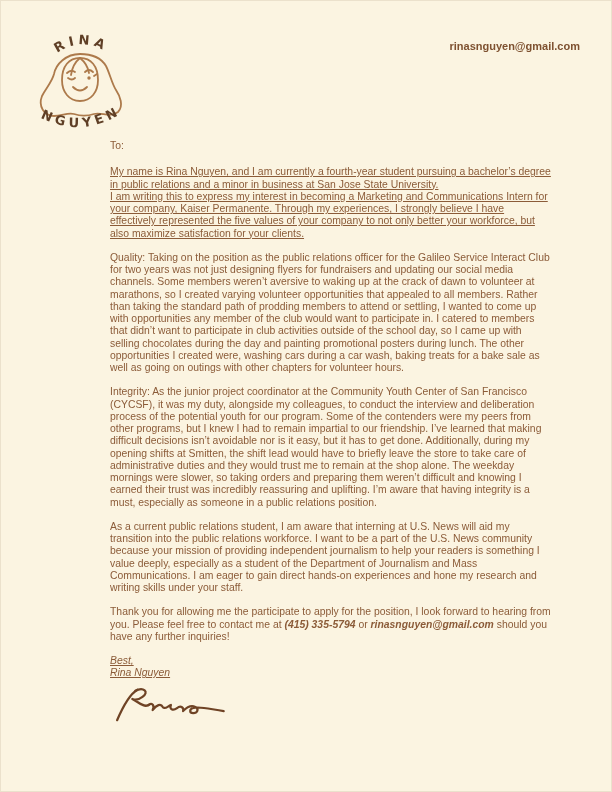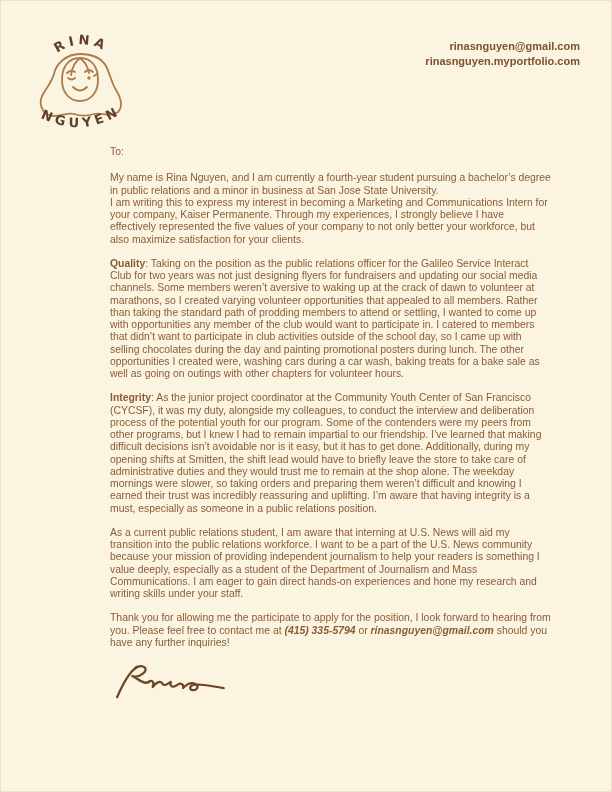--- a/index.html
+++ b/index.html
@@ -14,27 +14,27 @@
     box-shadow: inset 0 0 0 1px rgba(120,90,60,0.12);
   }
   .logo-svg { position:absolute; left:32px; top:26px; width:104px; height:108px; }
   .logo-arc-text { font-family:"DejaVu Sans", sans-serif; font-weight:bold; font-size:13px; fill:#5f3f26; letter-spacing:4px; }
   .contact {
     position:absolute; top:39px; right:32px;
     text-align:right; font-weight:bold; font-size:11px; line-height:14.5px;
     color:#7e5130;
   }
   .body-text {
-    position:absolute; left:110px; top:146px; width:442px;
+    position:absolute; left:110px; top:140px; width:442px;
     font-size:10.4px; line-height:12.25px;
   }
   .body-text p { margin:0 0 12px 0; }
   .salutation { margin-bottom:14px !important; }
-  .preline { white-space:pre-line; }
-  .plabel { font-weight:bold; }
+  .preline { white-space:pre-line;text-decoration:underline; }
+  .plabel { font-weight:normal; }
   .bi { font-weight:bold; font-style:italic;margin-top:16px; }
   .signoff { font-style:italic; margin-bottom:4px !important; }
   .signature-svg { display:block; margin-top:4px; width:132px; height:44px; }
   .sig-stroke { fill:none; stroke:#6f4325; stroke-width:2.2; stroke-linecap:round; stroke-linejoin:round; }
   .draw-stroke { fill:none; stroke:#ad7a4b; stroke-width:1.8; stroke-linecap:round; stroke-linejoin:round; }
 </style>
 </head>
 <body>
 
 <div class="page">
@@ -59,37 +59,38 @@
       <path class="draw-stroke" d="M 60,50 L 63,48"></path>
       <path class="draw-stroke" d="M 39,61 Q 46,68 53,61"></path>
     </g>
     <text class="logo-arc-text">
       <textPath href="#arcBottom" startOffset="50%" text-anchor="middle">NGUYEN</textPath>
     </text>
   </svg>
 
   <div class="contact">
     <div>rinasnguyen@gmail.com</div>
-    <div>rinasnguyen.myportfolio.com</div>
   </div>
 
   <div class="body-text">
     <p class="salutation">To:</p>
 
     <p class="preline">My name is Rina Nguyen, and I am currently a fourth-year student pursuing a bachelor’s degree in public relations and a minor in business at San Jose State University.
 I am writing this to express my interest in becoming a Marketing and Communications Intern for your company, Kaiser Permanente. Through my experiences, I strongly believe I have effectively represented the five values of your company to not only better your workforce, but also maximize satisfaction for your clients.</p>
 
     <p><span class="plabel">Quality</span><span>: Taking on the position as the public relations officer for the Galileo Service Interact Club for two years was not just designing flyers for fundraisers and updating our social media channels. Some members weren’t aversive to waking up at the crack of dawn to volunteer at marathons, so I created varying volunteer opportunities that appealed to all members. Rather than taking the standard path of prodding members to attend or settling, I wanted to come up with opportunities any member of the club would want to participate in. I catered to members that didn’t want to participate in club activities outside of the school day, so I came up with selling chocolates during the day and painting promotional posters during lunch. The other opportunities I created were, washing cars during a car wash, baking treats for a bake sale as well as going on outings with other chapters for volunteer hours.</span></p>
 
     <p><span class="plabel">Integrity</span><span>: As the junior project coordinator at the Community Youth Center of San Francisco (CYCSF), it was my duty, alongside my colleagues, to conduct the interview and deliberation process of the potential youth for our program. Some of the contenders were my peers from other programs, but I knew I had to remain impartial to our friendship. I’ve learned that making difficult decisions isn’t avoidable nor is it easy, but it has to get done. Additionally, during my opening shifts at Smitten, the shift lead would have to briefly leave the store to take care of administrative duties and they would trust me to remain at the shop alone. The weekday mornings were slower, so taking orders and preparing them weren’t difficult and knowing I earned their trust was incredibly reassuring and uplifting. I’m aware that having integrity is a must, especially as someone in a public relations position.</span></p>
 
     <p>As a current public relations student, I am aware that interning at U.S. News will aid my transition into the public relations workforce. I want to be a part of the U.S. News community because your mission of providing independent journalism to help your readers is something I value deeply, especially as a student of the Department of Journalism and Mass Communications. I am eager to gain direct hands-on experiences and hone my research and writing skills under your staff.</p>
 
     <p><span>Thank you for allowing me the participate to apply for the position, I look forward to hearing from you. Please feel free to contact me at </span><span class="bi">(415) 335-5794</span><span> or </span><span class="bi">rinasnguyen@gmail.com</span><span> should you have any further inquiries!</span></p>
 
+    <p class="signoff preline">Best,
+Rina Nguyen</p>
 
     <svg class="signature-svg" viewBox="0 0 130 42">
       <path class="sig-stroke" d="M 27,5 C 20,9 13,21 7,35"></path>
       <path class="sig-stroke" d="M 25,6 C 33,2 39,7 32,12 C 28,15 24,15 22,14 C 28,17 33,23 38,20"></path>
       <path class="sig-stroke" d="M 38,20 C 42,17 44,21 42,25 C 46,20 50,18 52,22 C 54,25 57,21 60,20 C 58,24 62,26 66,23 C 70,20 73,23 72,26 C 76,22 80,20 84,22 C 88,24 86,28 82,28 C 78,28 78,24 82,23 C 88,21 98,24 112,26"></path>
     </svg>
   </div>
 
 </div>
 

